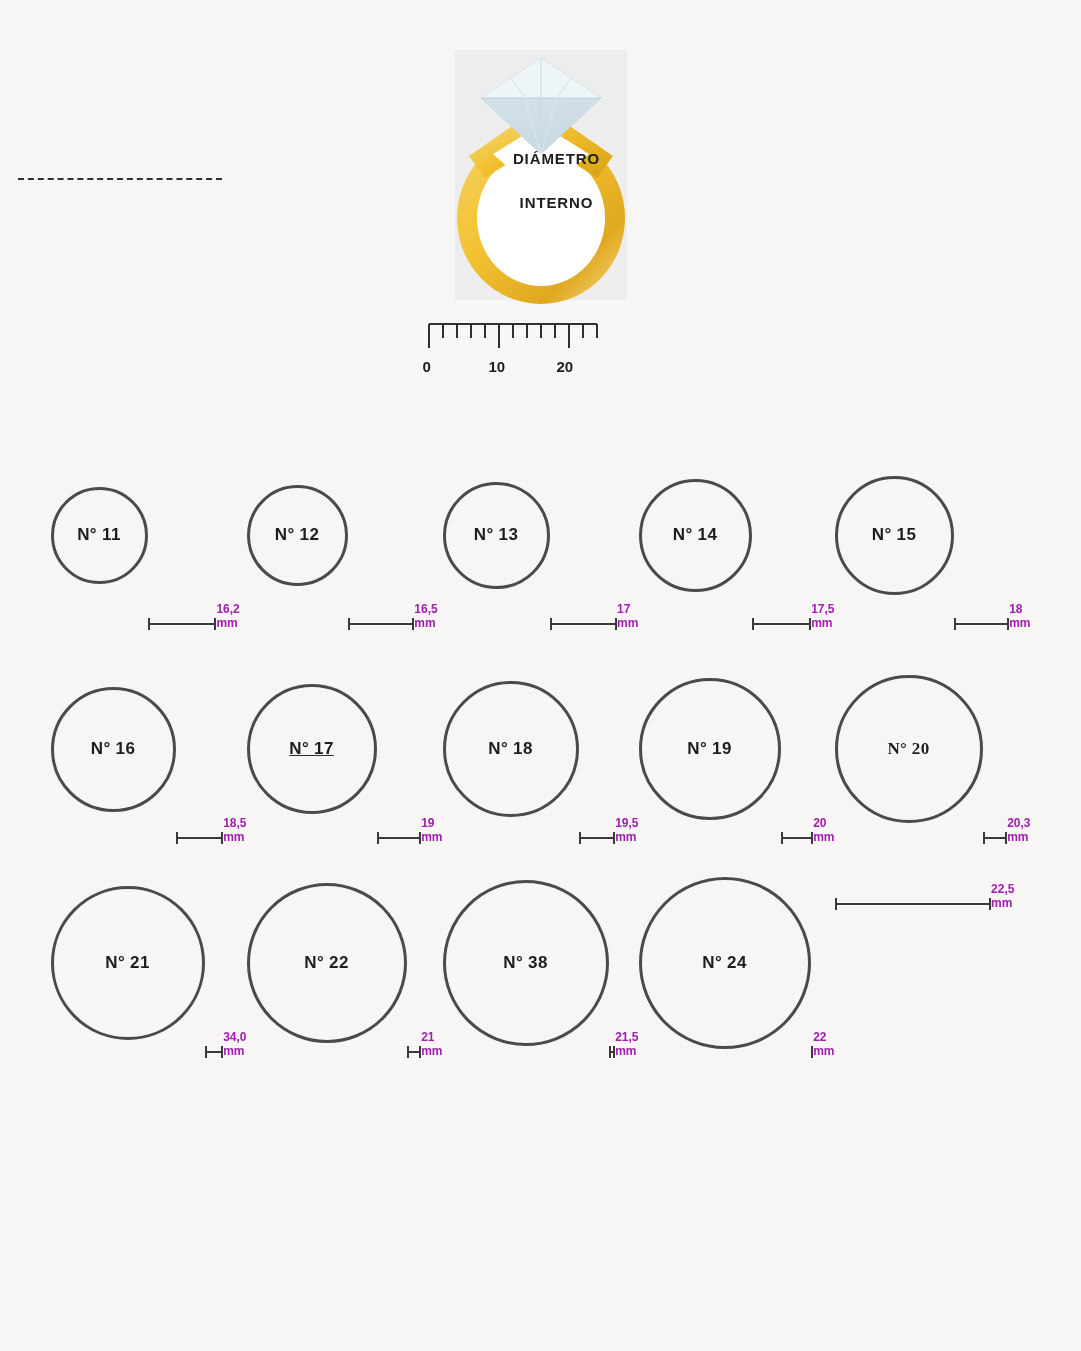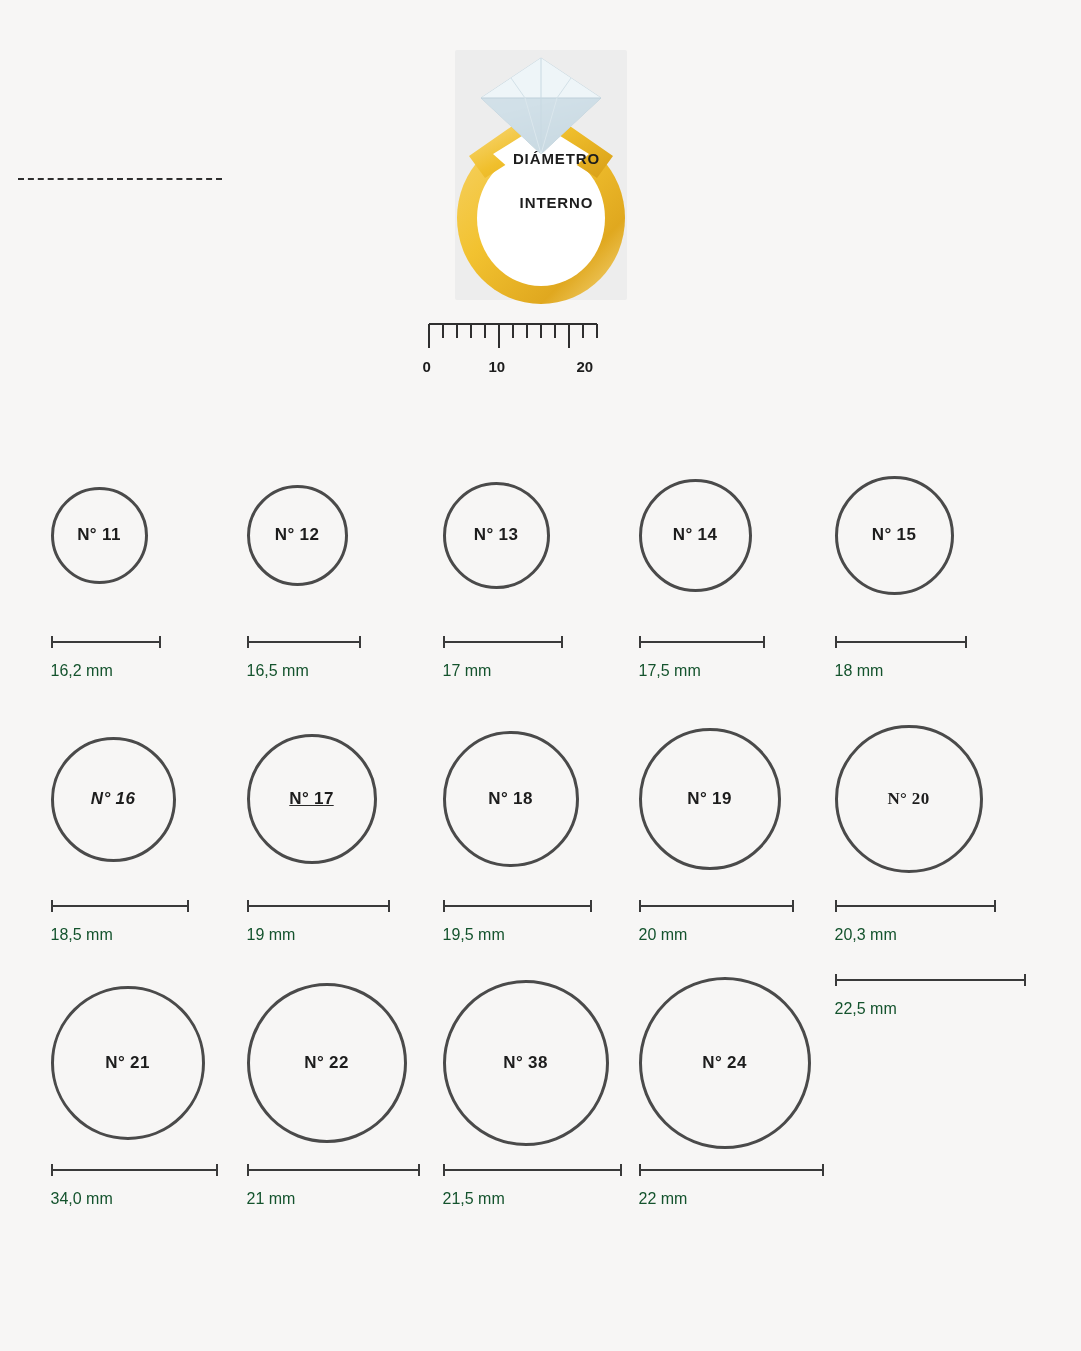--- a/index.html
+++ b/index.html
@@ -67,41 +67,40 @@
     height: 20px;
   }
   .ruler-nums span {
     position: absolute;
     font-size: 15px;
     font-weight: bold;
     color: #1d1d1d;
   }
   .rn0 { left: 2px; }
   .rn10 { left: 68px; }
-  .rn20 { left: 156px; }
+  .rn20 { left: 136px; }
 
   
   .grid {
     position: absolute;
     top: 440px;
     left: 0;
     width: 1081px;
   }
   .row {
     display: flex;
     justify-content: center;
     align-items: flex-start;
     gap: 0;
     margin-bottom: 24px;
   }
   .cell {
     width: 196px;
     display: flex;
-    flex-direction: column;
-    align-items: flex-start;
+    align-items: flex-end;
   }
   .circle-area {
     height: 190px;
     display: flex;
     align-items: center;
     justify-content: center;
   }
   .circle {
     border: 3px solid #4a4a4a;
     border-radius: 50%;
@@ -133,23 +132,23 @@
     position: absolute;
     top: 0;
     width: 2px;
     height: 12px;
     background: #3a3a3a;
   }
   .bar .cap.l { left: 0; }
   .bar .cap.r { right: 0; }
   .mm {
     margin-top: 14px;
-    font-size: 16px;
-    font-weight: normal;
-    color: #14532d;
+    font-size: 12px;
+    font-weight: bold;
+    color: #a21caf;
   }
 </style>
 </head>
 <body>
 
 <div class="hero">
 
   <div class="ruler-block"></div>
 
   <div class="ring-art">
@@ -289,21 +288,21 @@
           <div class="cap l"></div>
           <div class="cap r"></div>
         </div>
       <div class="mm">18 mm</div>
     </div>
   </div>
 
   <div class="row">
     <div class="cell">
       <div class="circle-area">
-        <div class="circle" style="width: 125px; height: 125px; font-style: italic;">
+        <div class="circle" style="width: 125px; height: 125px;">
           <span>N° 16</span>
         </div>
       </div>
       <div class="bar" style="width: 138px;">
           <div class="line"></div>
           <div class="cap l"></div>
           <div class="cap r"></div>
         </div>
       <div class="mm">18,5 mm</div>
     </div>

